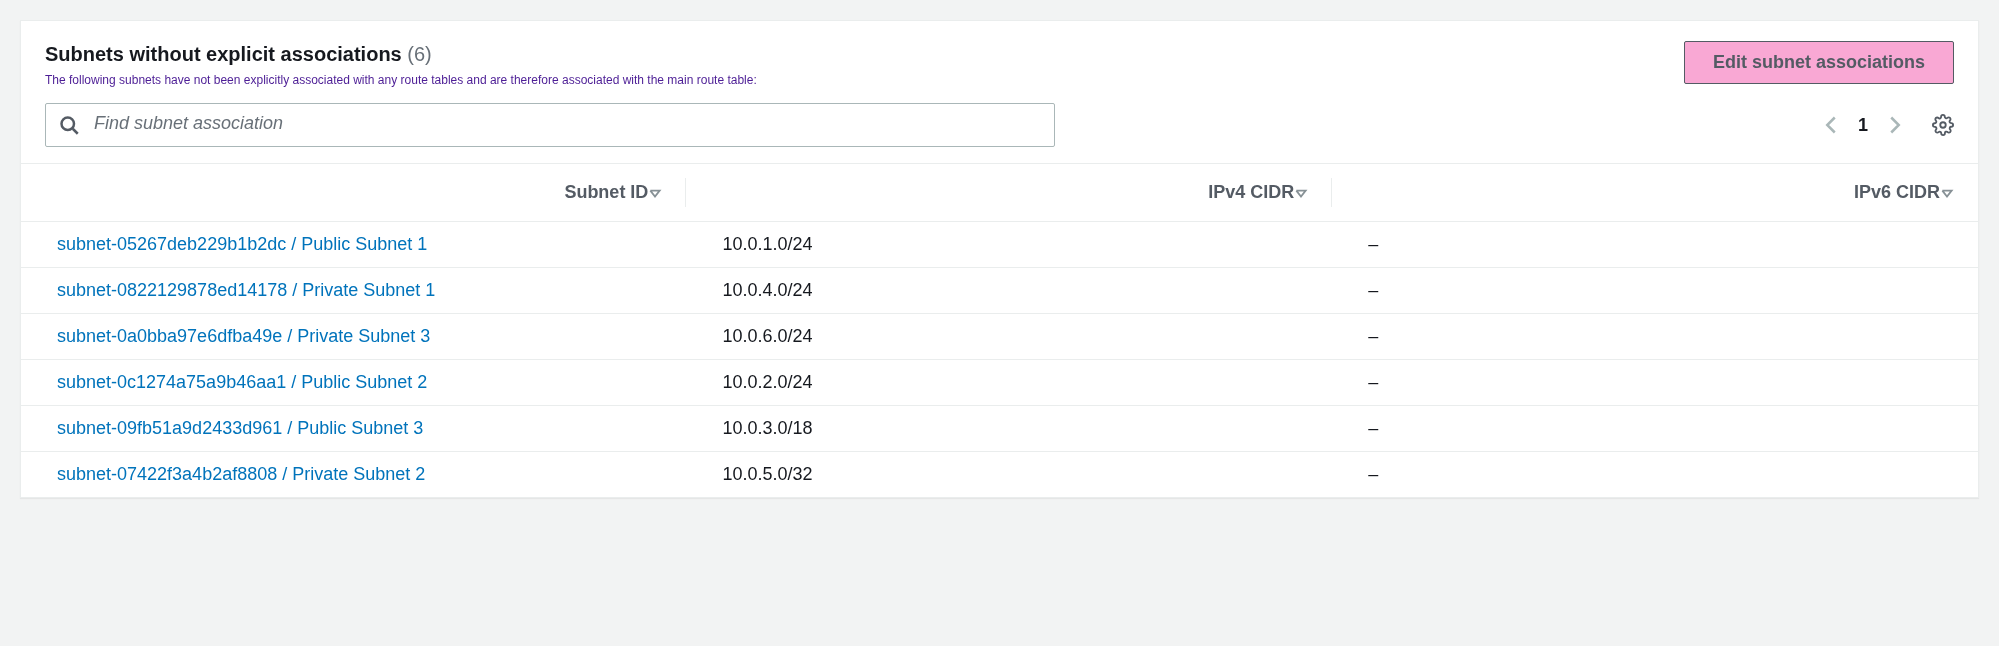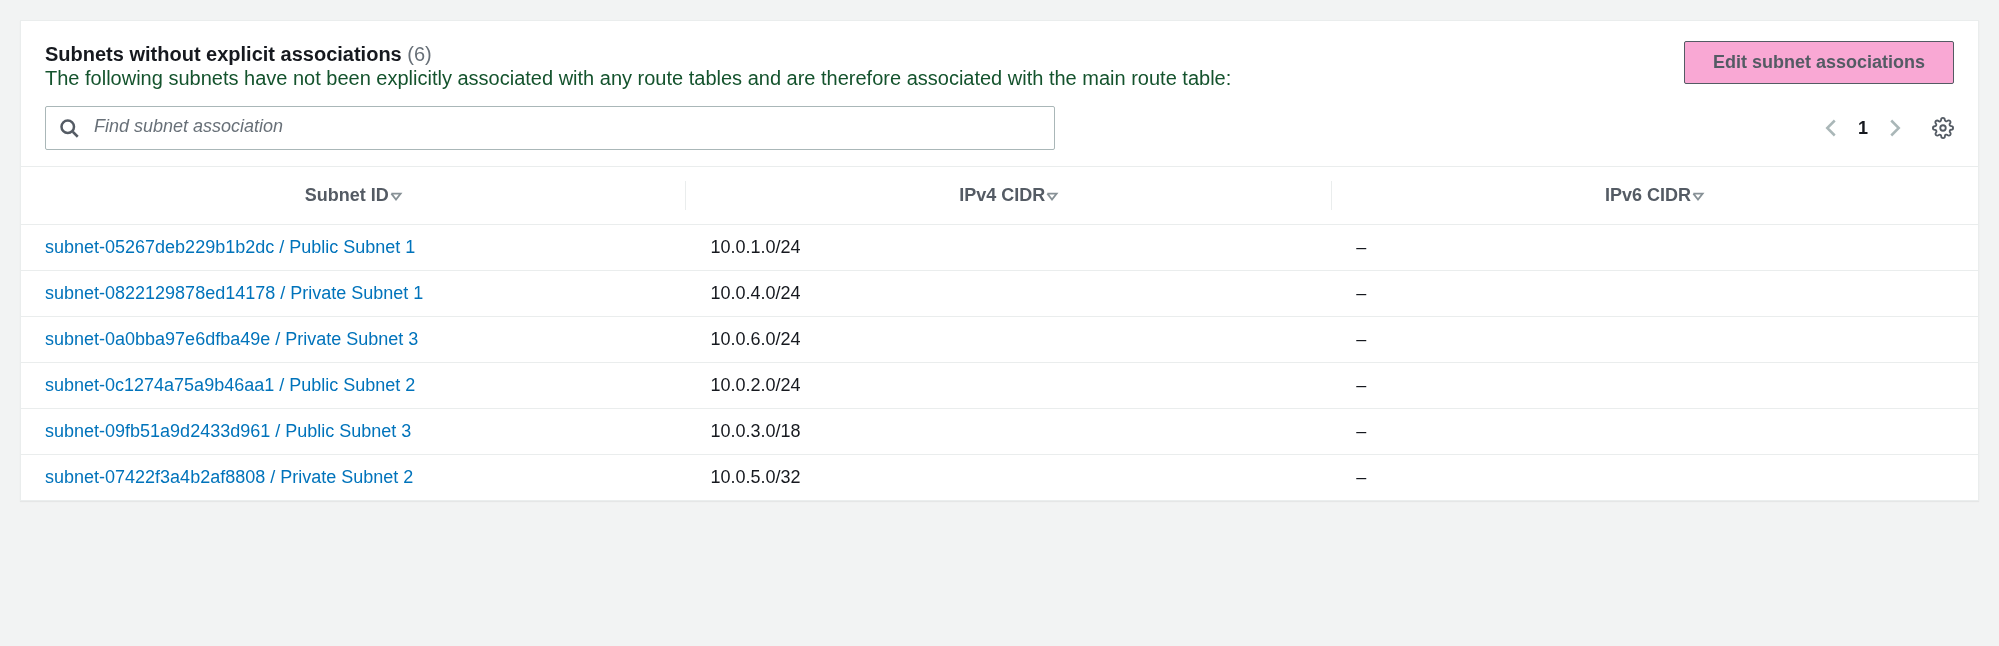--- a/index.html
+++ b/index.html
@@ -32,23 +32,23 @@
       font-size: 20px;
       font-weight: 700;
       color: #16191f;
       line-height: 1.3;
     }
     .title-count {
       color: #687078;
       font-weight: 400;
     }
     .subtitle {
-      margin-top: 0;
-      font-size: 20px;
-      color: #14532d;
+      margin-top: 6px;
+      font-size: 12px;
+      color: #4c1d95;
     }
     .edit-btn {
       background: #f9a8d4;
       border: 1px solid #545b64;
       color: #545b64;
       font-size: 18px;
       font-weight: 700;
       padding: 10px 28px;
       border-radius: 2px;
       cursor: pointer;
@@ -127,42 +127,42 @@
       text-align: left;
       padding: 18px 24px;
       font-size: 18px;
       font-weight: 700;
       color: #545b64;
       position: relative;
     }
     .th-inner {
       display: flex;
       align-items: center;
-      justify-content: center;
+      justify-content: flex-end;
     }
     .th-divider {
       position: absolute;
       right: 0;
       top: 25%;
       height: 50%;
       width: 1px;
       background: #eaeded;
     }
     .sort-icon {
       color: #879196;
     }
     .tr {
       border-bottom: 1px solid #eaeded;
     }
     .tr:last-child {
       border-bottom: none;
       margin-left: 20px;
     }
     .td {
-      padding: 12px 24px;
+      padding: 12px 36px;
       font-size: 18px;
       color: #16191f;
     }
     .td-link {
       color: #0073bb;
       cursor: pointer;
     }
     svg {
       display: block;
     }

